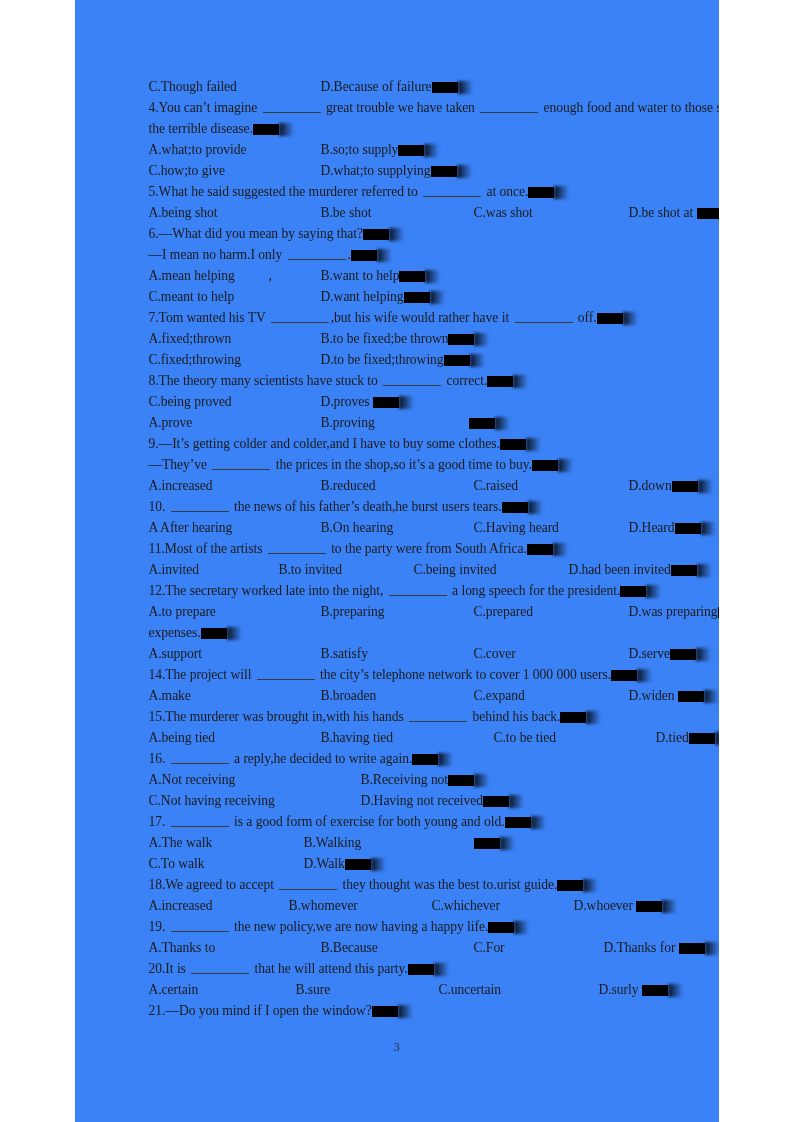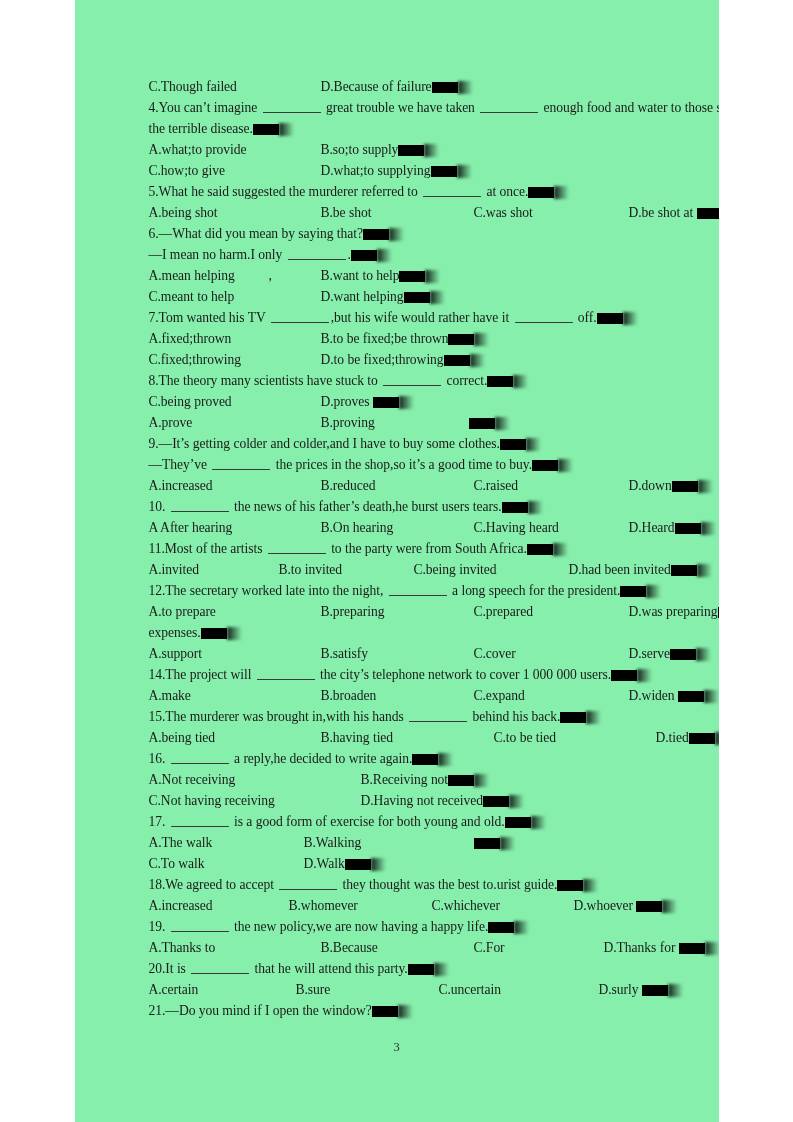--- a/index.html
+++ b/index.html
@@ -9,21 +9,21 @@
     background: #ffffff;
   }
   body {
     font-family: "Liberation Serif", "DejaVu Serif", serif;
     color: #1a1a1a;
   }
   #page {
     position: relative;
     width: 644px;
     height: 1122px;
-    background: #86efac;
+    background: #3b82f6;
     overflow: hidden;
     margin: 0 auto;
   }
   #content {
     position: absolute;
     left: 74px;
     top: 76px;
     width: 650px;
   }
   .line {

